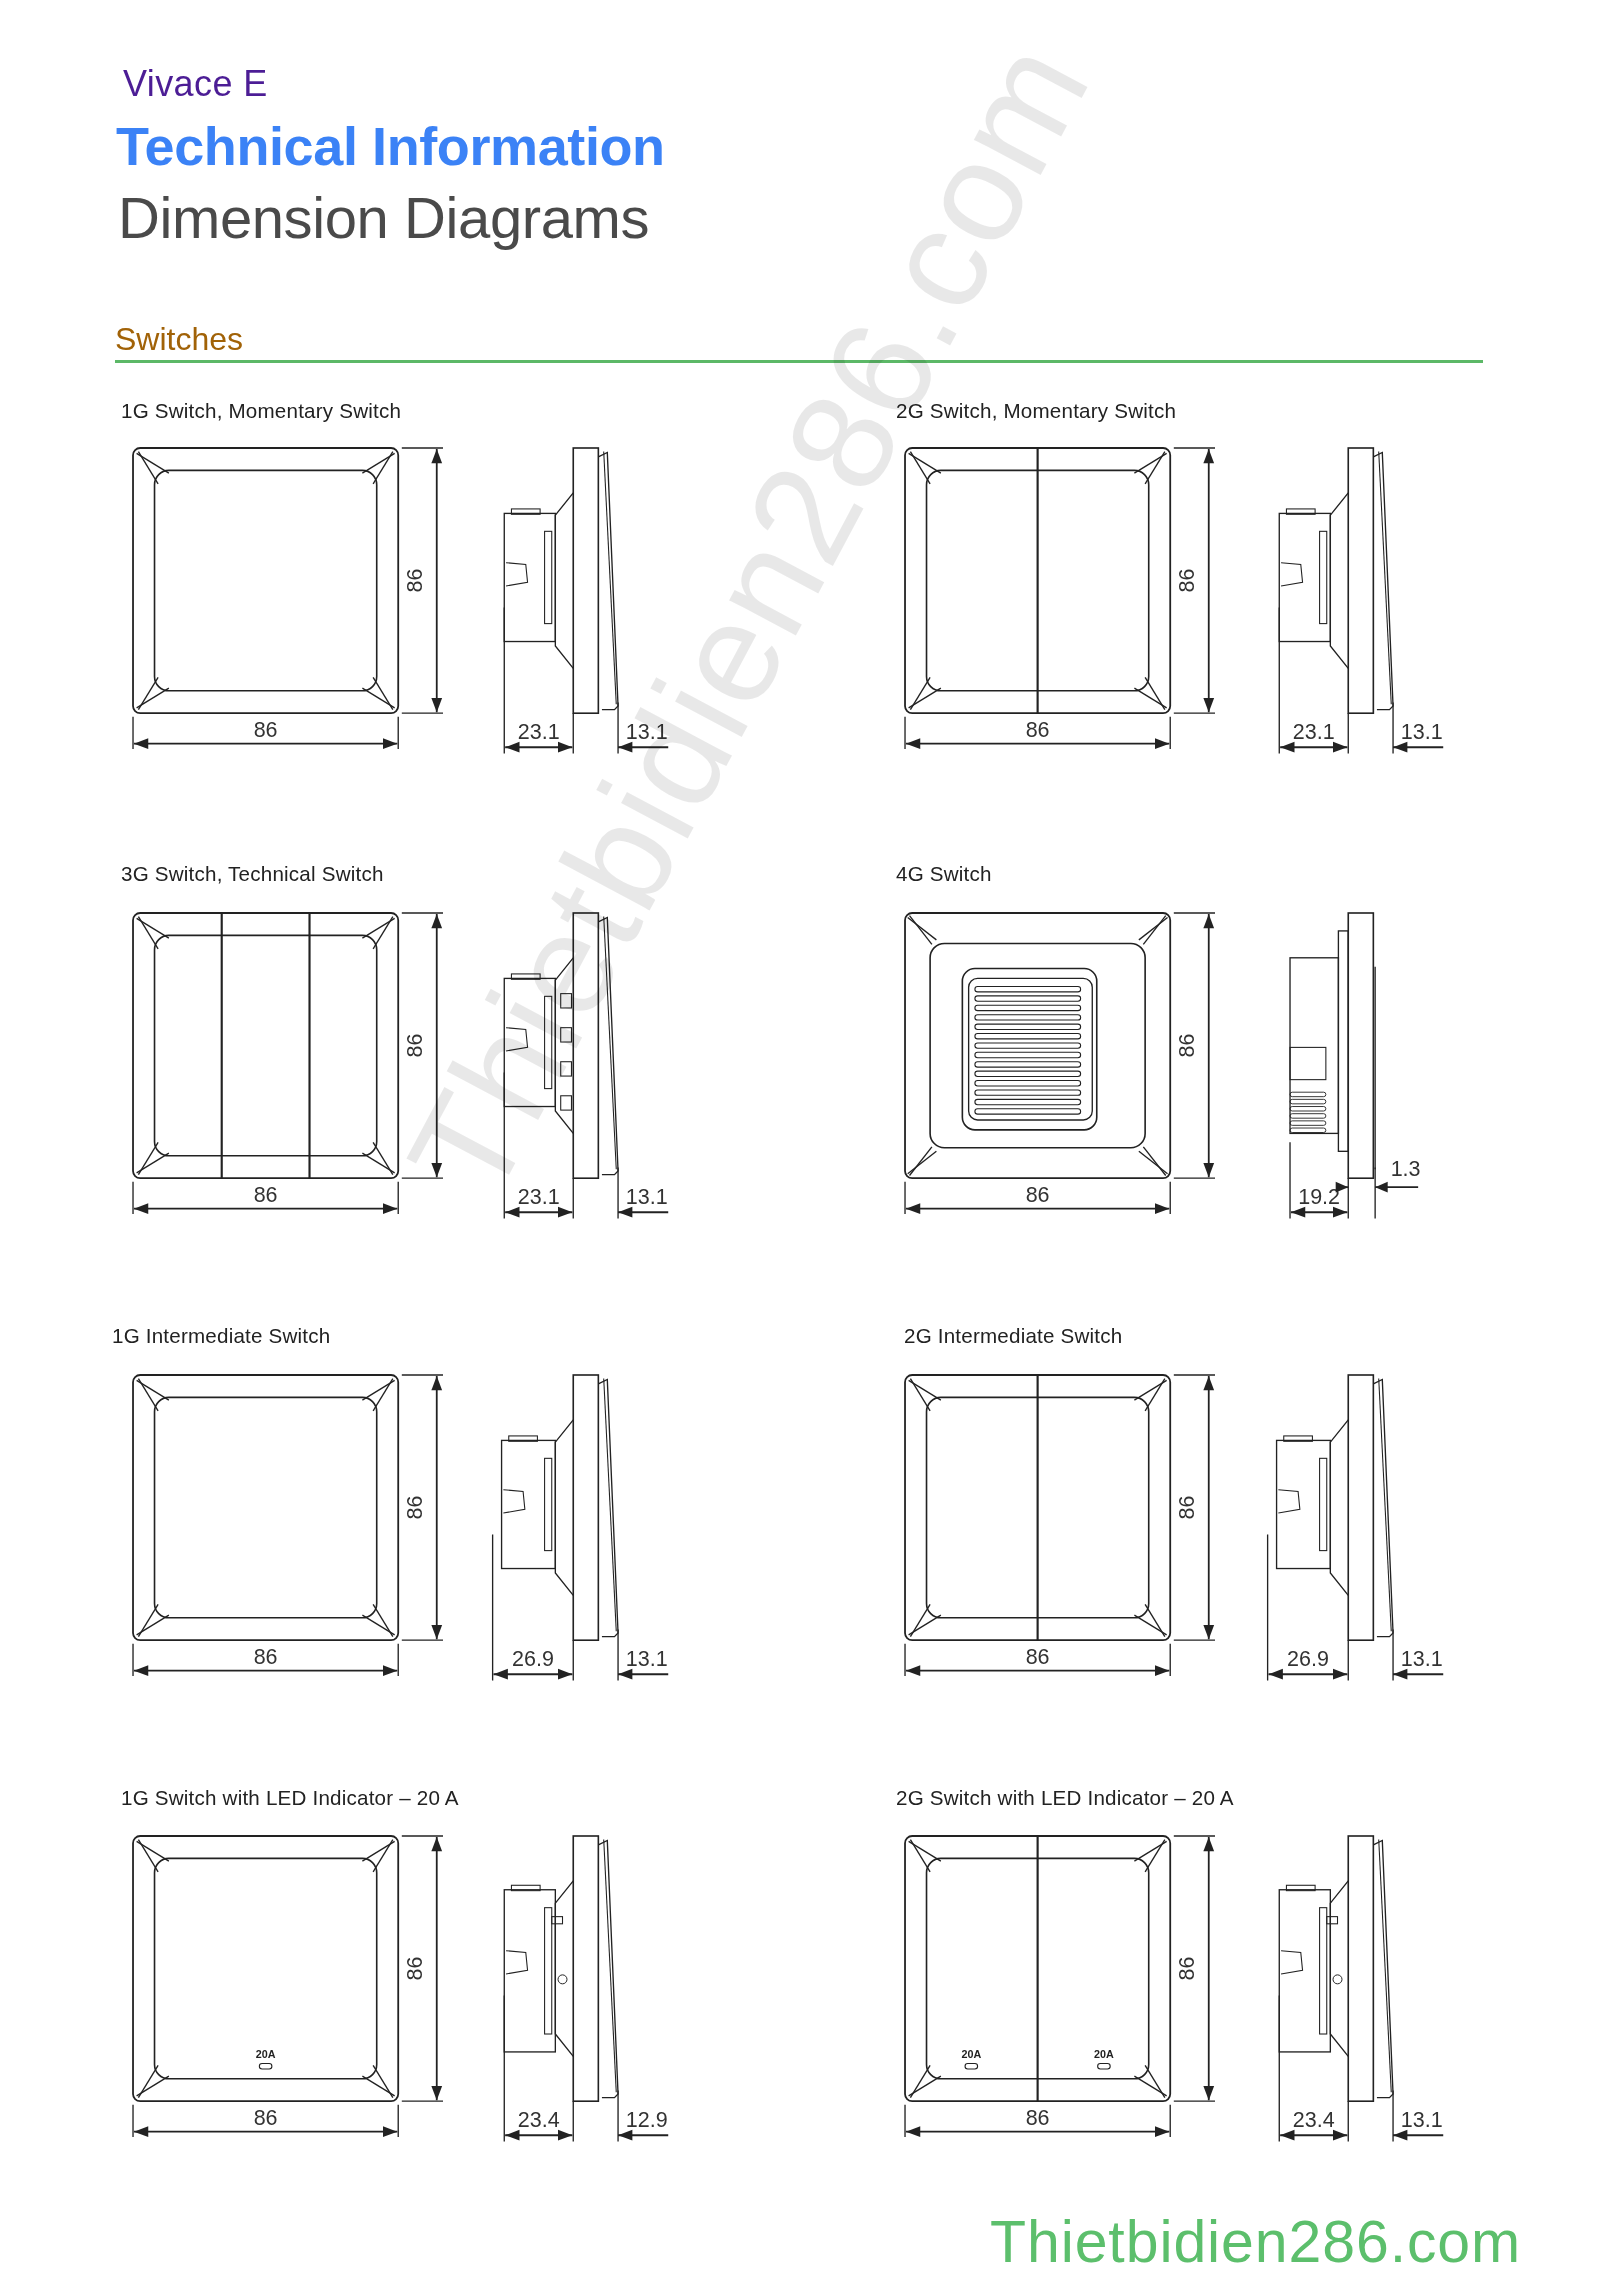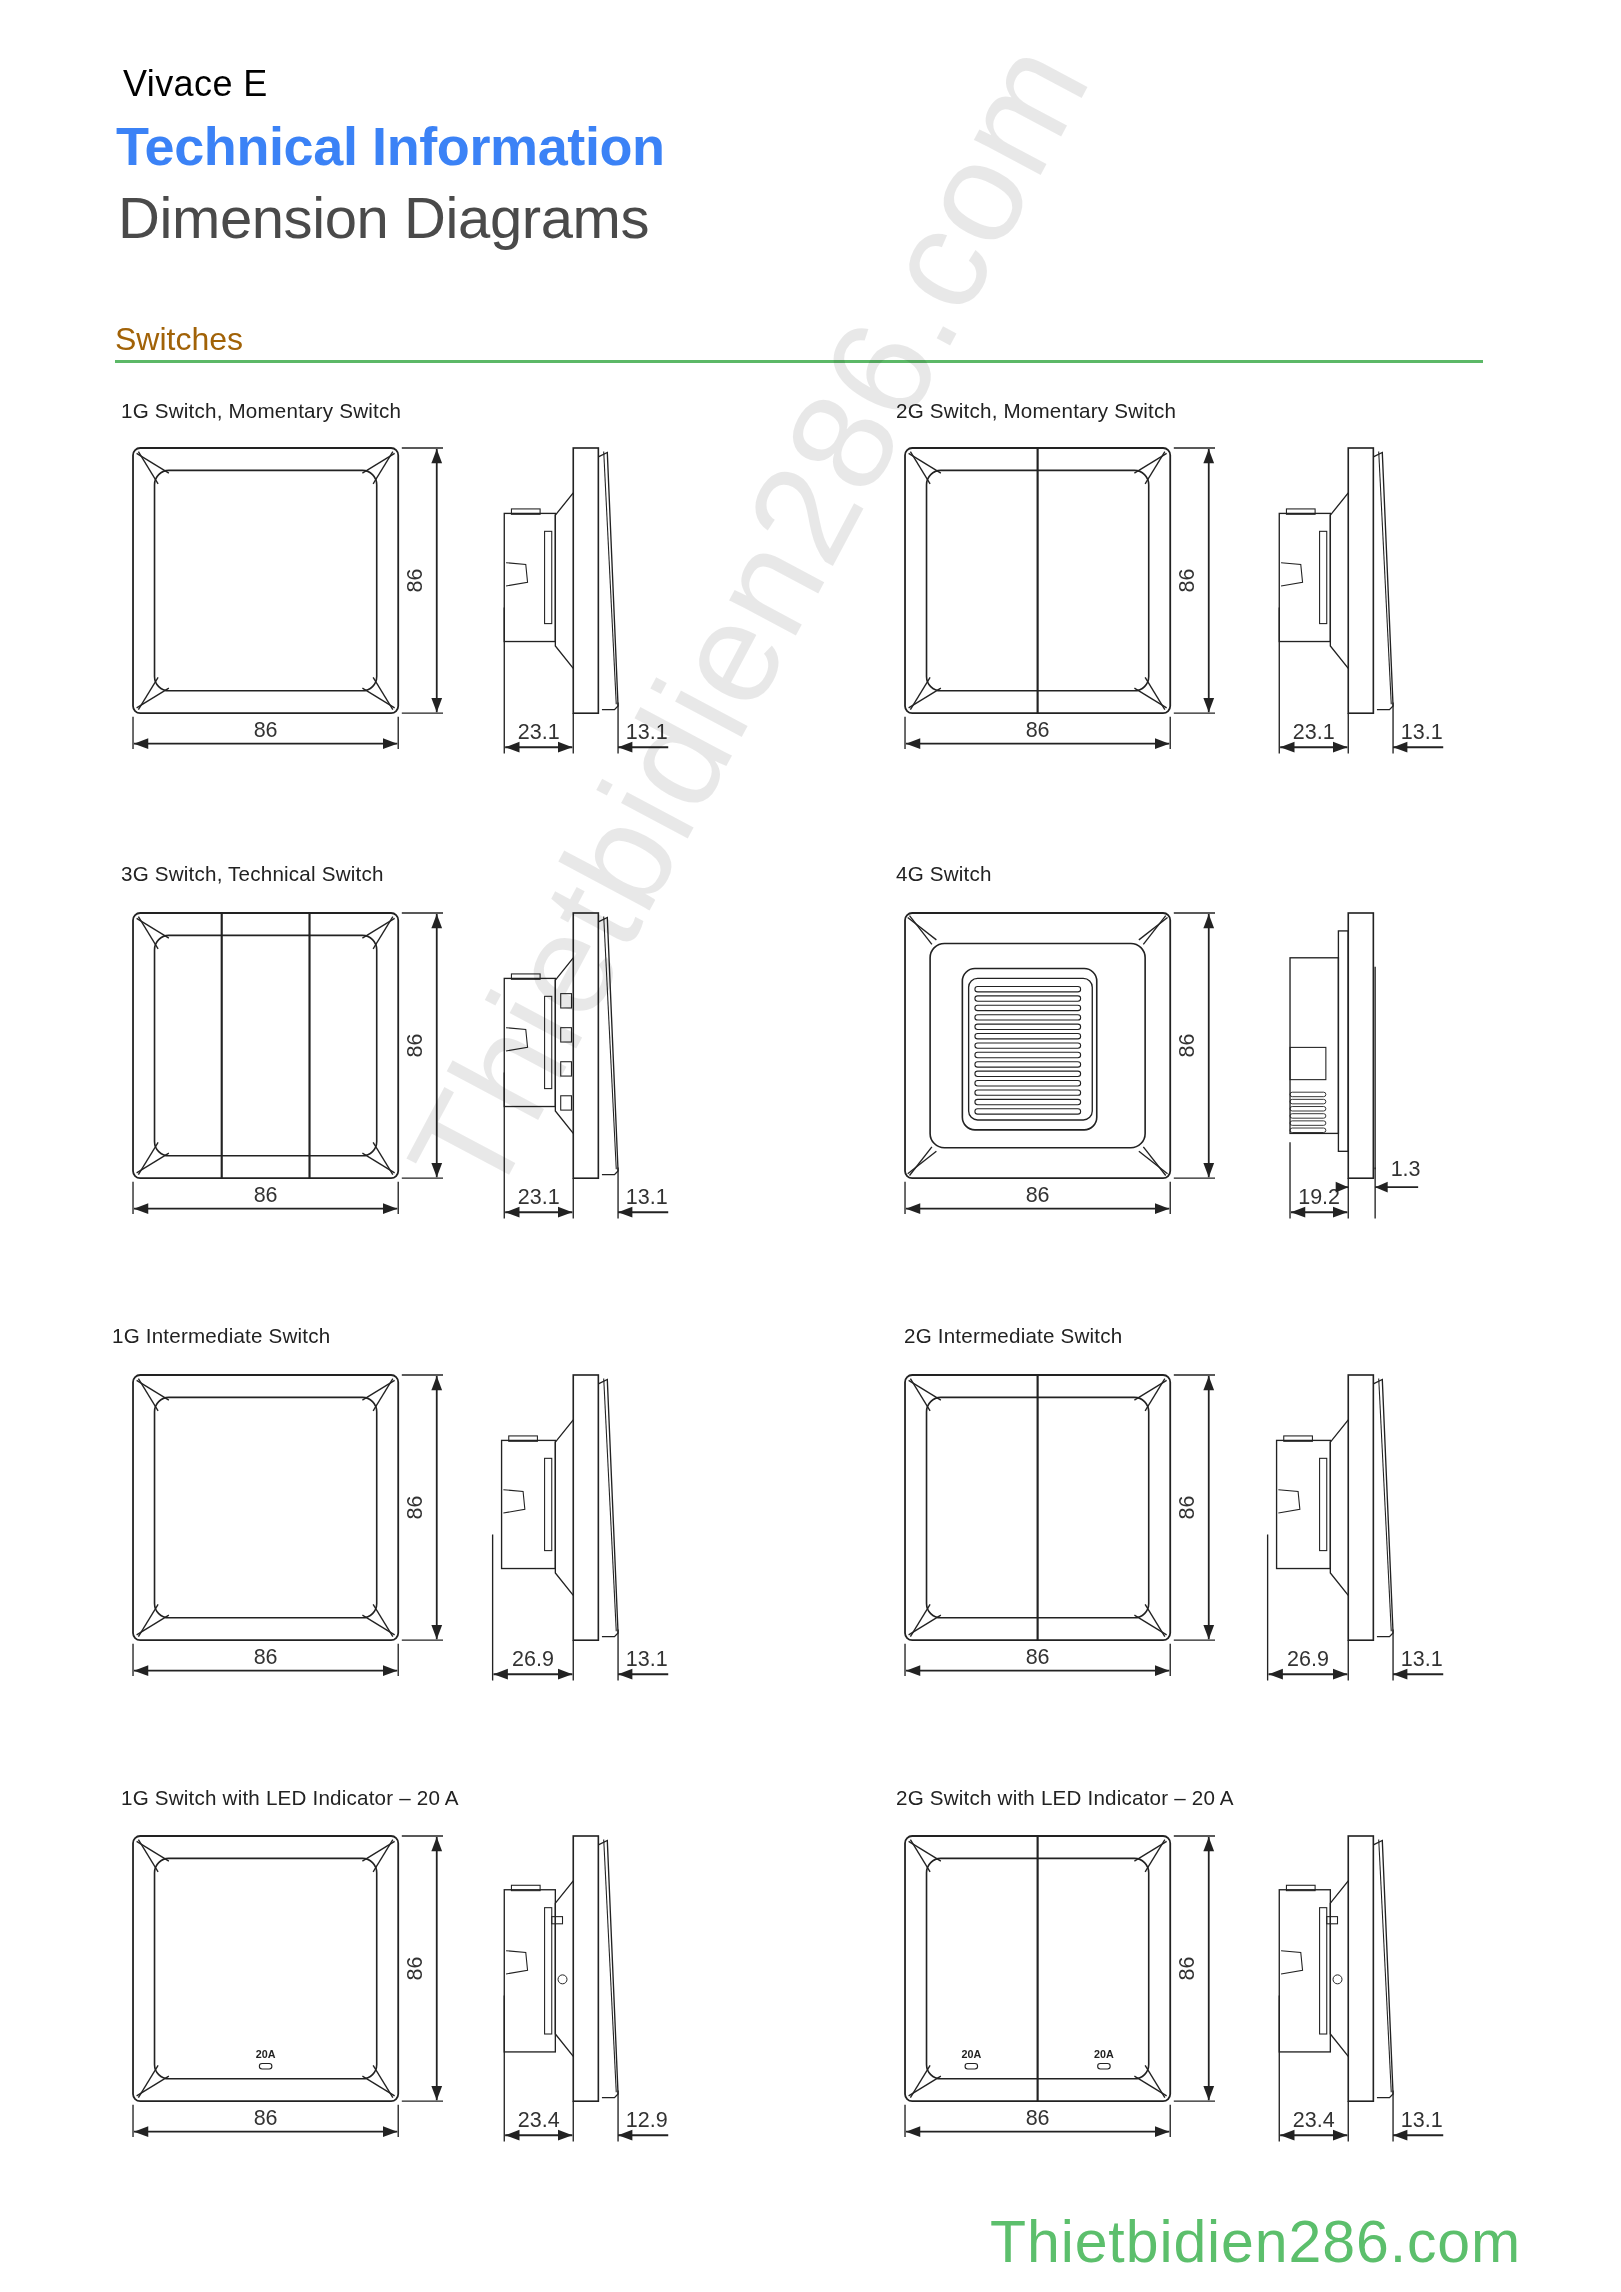--- a/index.html
+++ b/index.html
@@ -1,18 +1,18 @@
 <!DOCTYPE html>
 <html style="font-size:14.3px"><head>
 <meta charset="utf-8">
 <style>
   html, body { margin:0; padding:0; background:#ffffff; }
   body { width:1622px; height:2293px; position:relative; overflow:hidden;
          font-family:"Liberation Sans", "DejaVu Sans", sans-serif; color:#222; }
-  .brand { position:absolute; left:123px; top:63px; font-size:36px; font-weight:300; color:#000000; letter-spacing:0.4px; }
+  .brand { position:absolute; left:123px; top:63px; font-size:36px; font-weight:300; color:#4c1d95; letter-spacing:0.4px; }
   .title1 { position:absolute; left:116px; top:115px; font-size:54px; color:#3b82f6; font-weight:700; letter-spacing:-0.4px; }
   .title2 { position:absolute; left:118px; top:184px; font-size:58px; color:#4a4a4a; font-weight:300; letter-spacing:-0.4px; }
   .section { position:absolute; left:115px; top:321px; font-size:32px; color:#a16207; }
   .section-rule { position:absolute; left:115px; top:360px; width:1368px; height:2.7px; background:#5cb867; }
   .item-title { position:absolute; font-size:20.6px; color:#222; letter-spacing:0.2px; }
   .diagram { position:absolute; }
   .diagram svg { display:block; overflow:visible; }
   .dim { font-family:"Liberation Sans", sans-serif; font-size:24px; fill:#333; }
   .ledlbl { font-family:"Liberation Sans", sans-serif; font-size:12px; font-weight:bold; fill:#222; }
   .watermark-diag { position:absolute; left:376px; top:1146px; font-size:143px; color:rgba(0,0,0,0.09);

